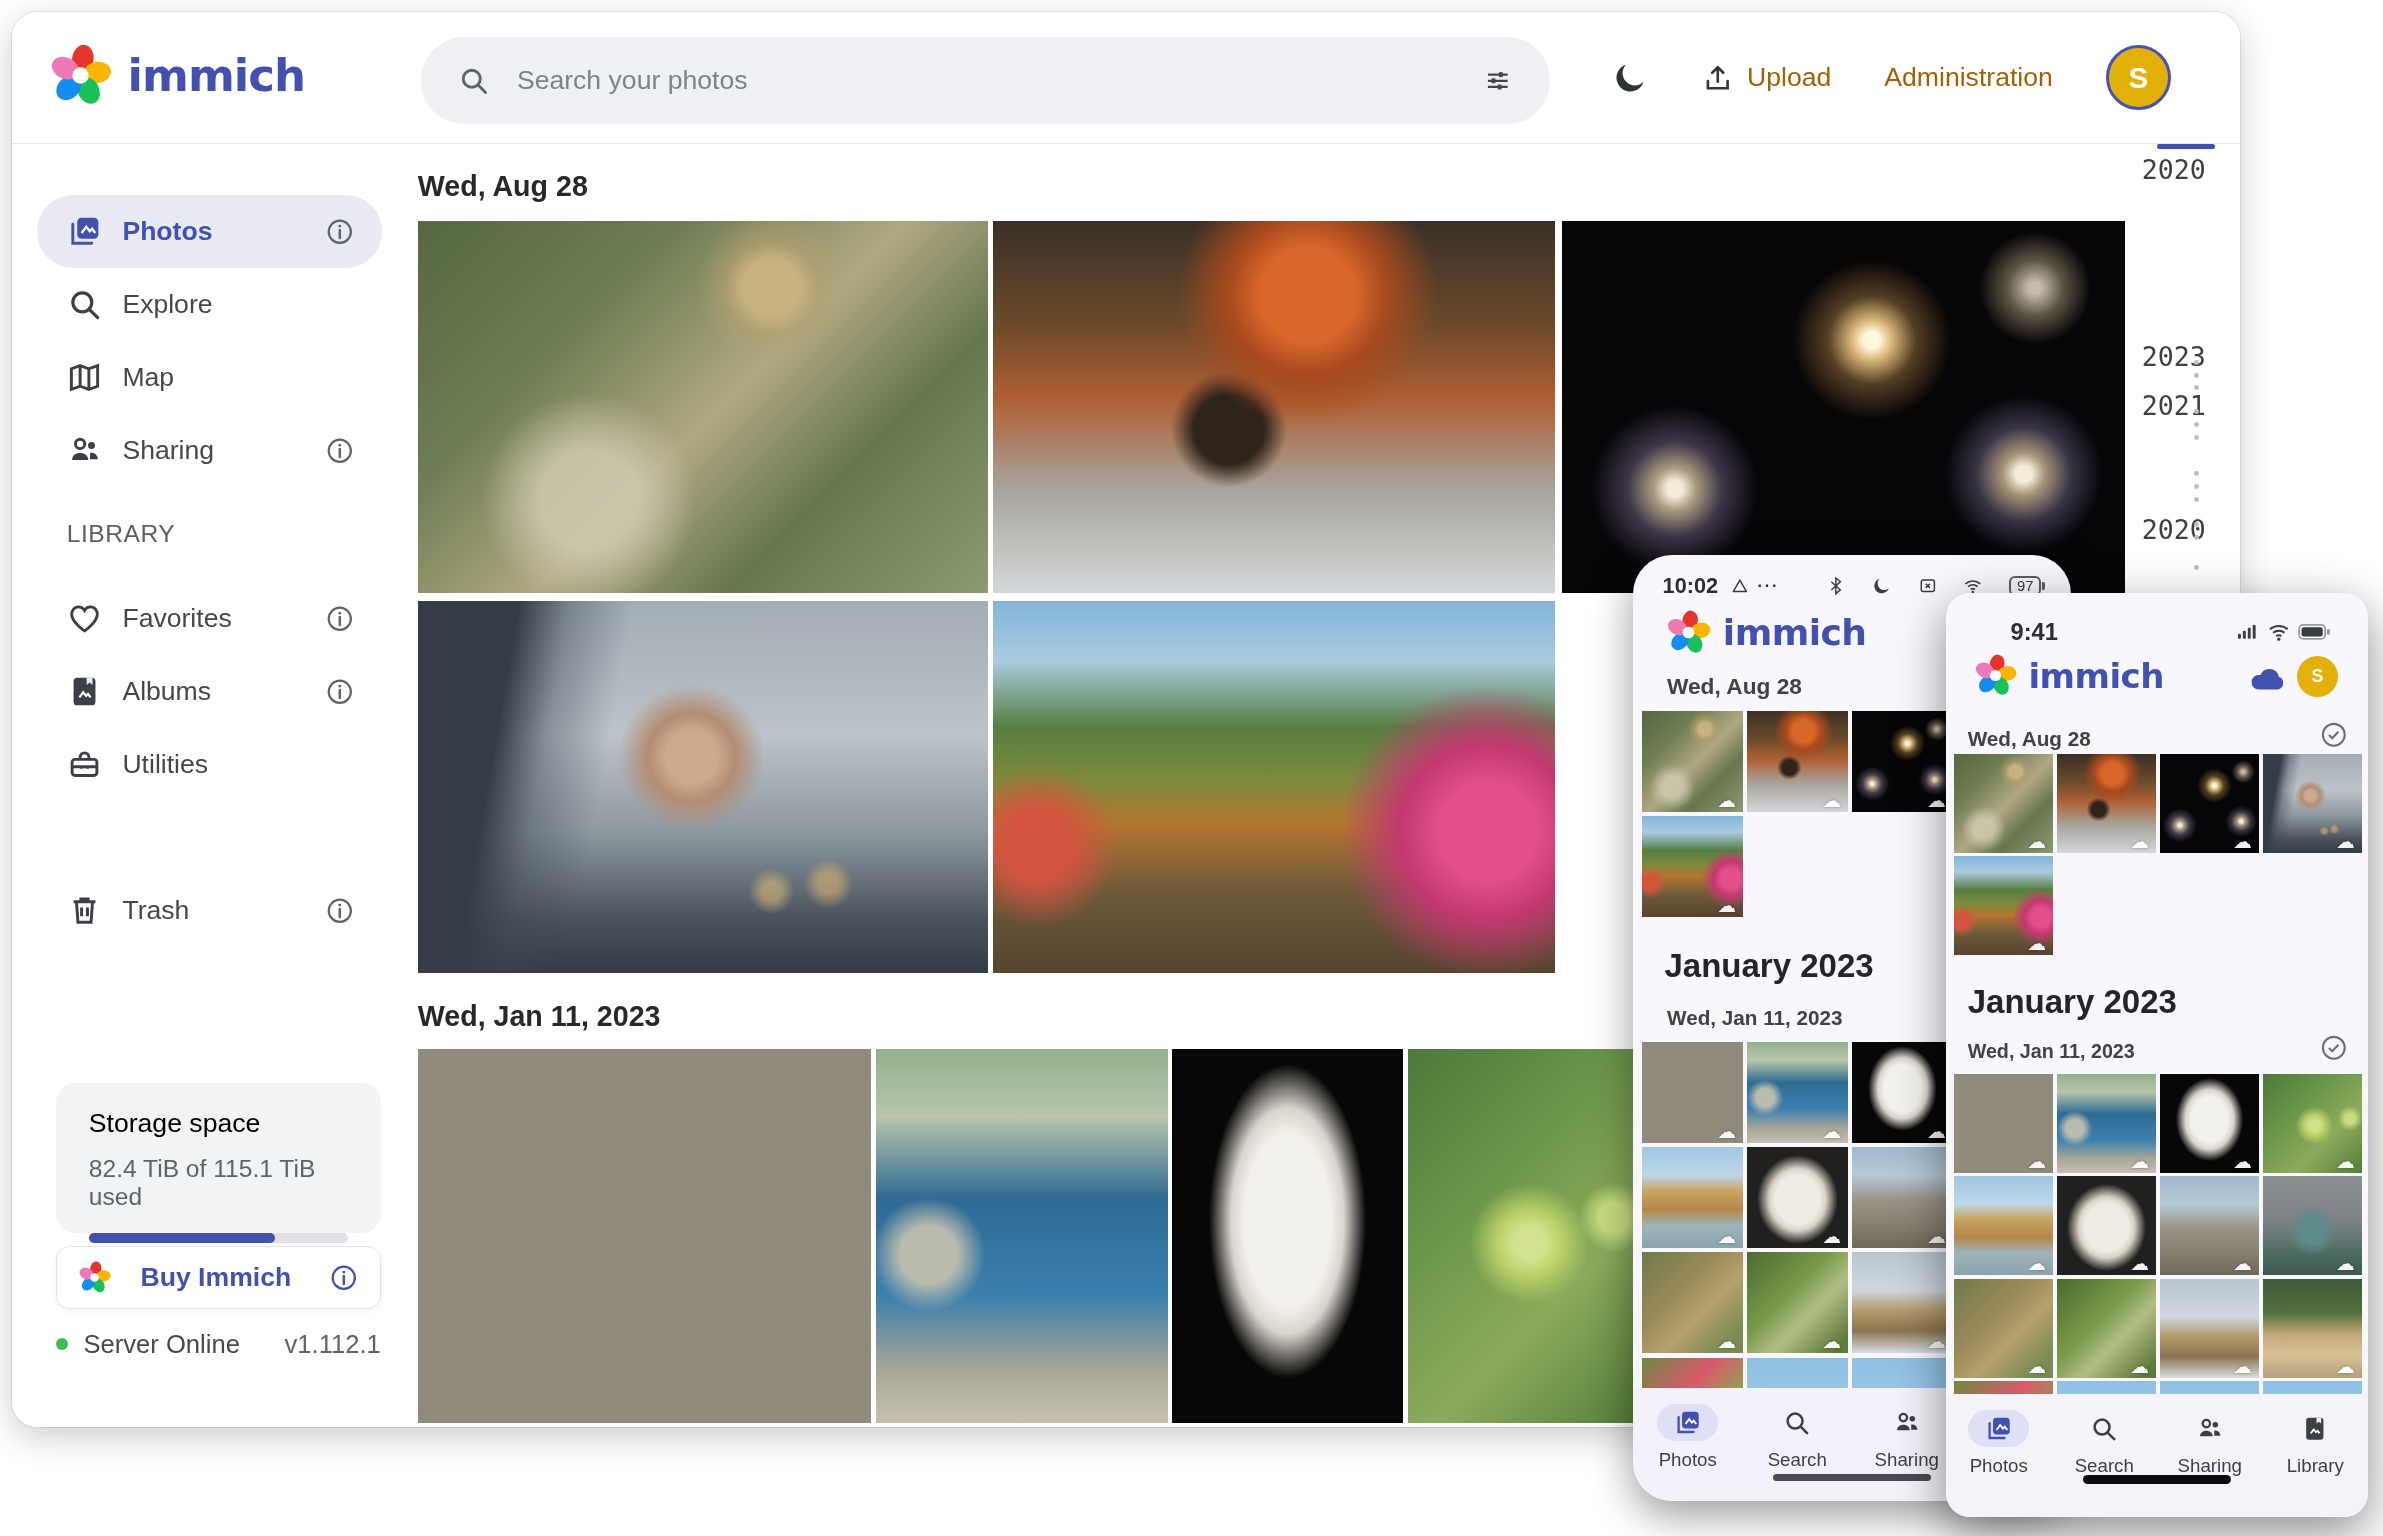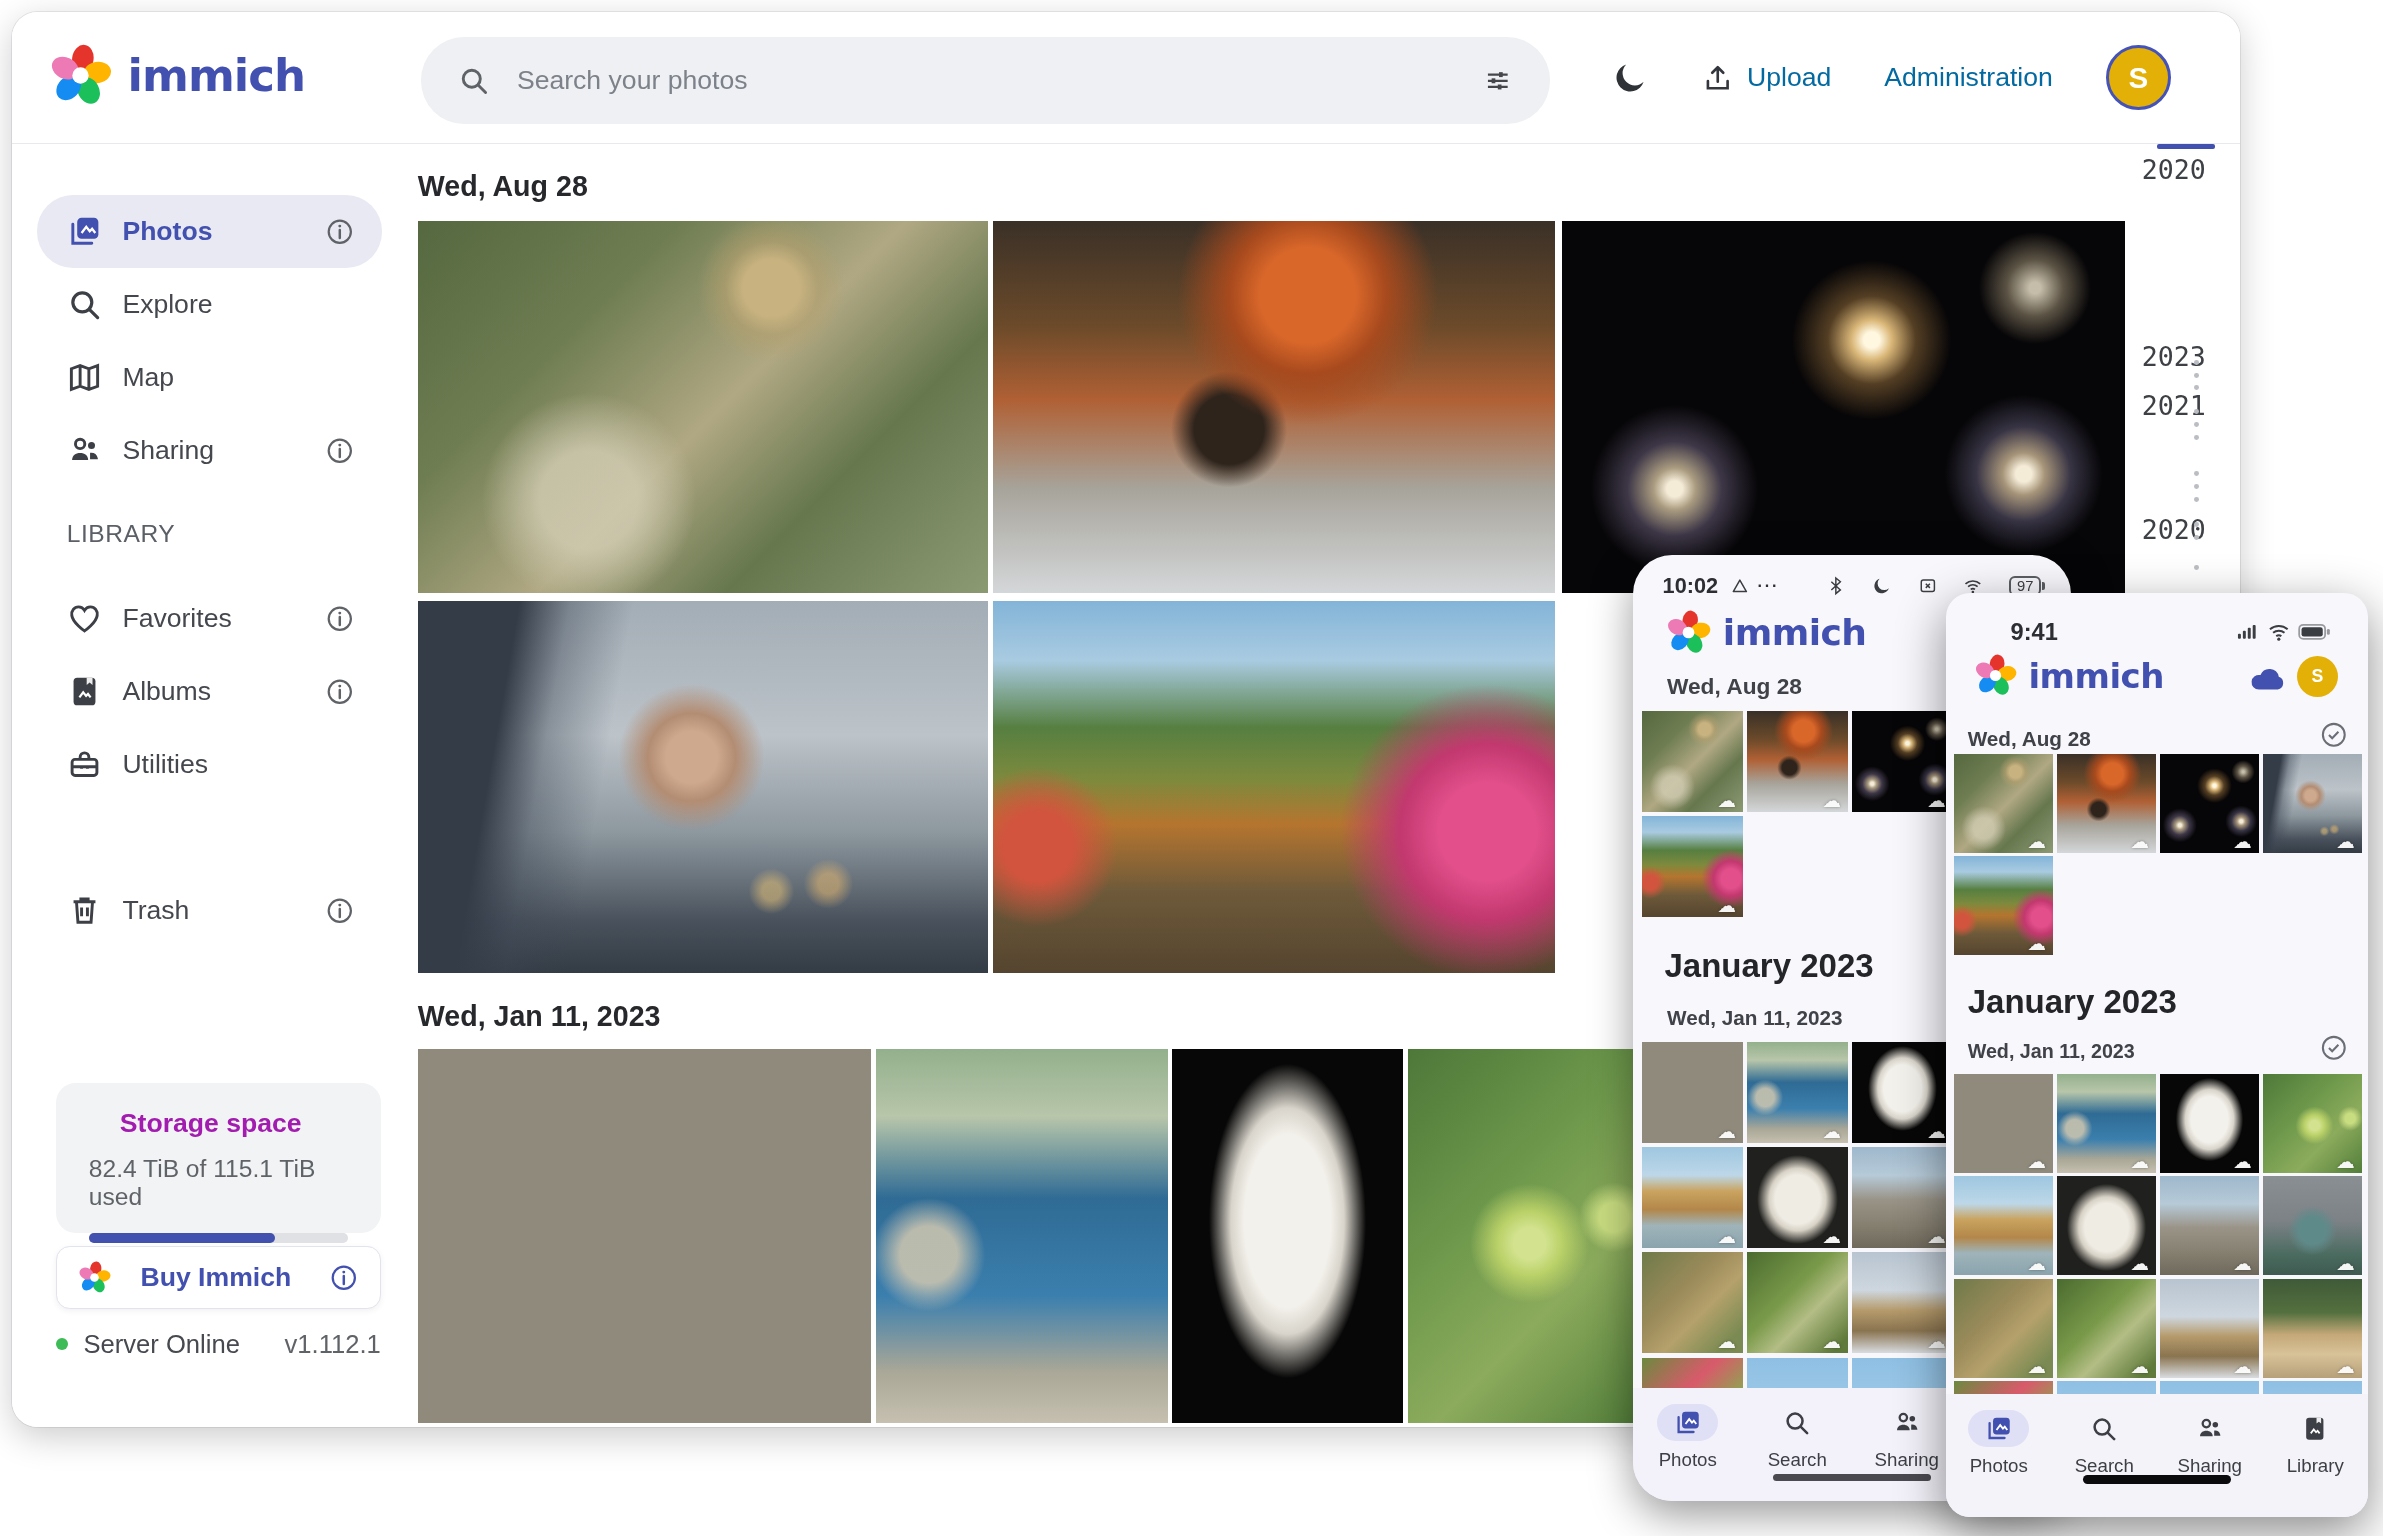--- a/index.html
+++ b/index.html
@@ -16,38 +16,38 @@
   .logo-mark{width:63px;height:63px;}
   .logo-text{font-family:"DejaVu Sans", sans-serif;font-weight:700;font-size:45px;color:#4250af;letter-spacing:-1px;}
 
   .search-bar{position:absolute;left:409px;top:25.6px;width:1129px;height:87px;background:#eef0f3;border-radius:43px;
     display:flex;align-items:center;padding:0 37px;gap:25.6px;}
   .search-bar input{flex:1;border:none;background:transparent;outline:none;font-size:26.6px;color:#3c3f45;font-family:"Liberation Sans",sans-serif;}
   .search-bar input::placeholder{color:#7d828a;}
   .icon{display:inline-block;vertical-align:middle;}
 
   .header-controls{position:absolute;right:69px;top:0;height:132px;display:flex;align-items:center;gap:53px;}
-  .hdr-label{font-size:26.6px;color:#0369a1;text-align:right;}
+  .hdr-label{font-size:26.6px;color:#a16207;text-align:right;}
   .upload-btn{display:flex;align-items:center;gap:13.8px;color:#33363c;}
   .avatar{width:65px;height:65px;border-radius:50%;background:#e3b007;border:3px solid #4553b8;
     display:flex;align-items:center;justify-content:center;color:#fff;font-weight:700;font-size:29.6px;}
 
   
   .sidebar{position:absolute;left:0;top:132px;width:384px;bottom:0;background:#fff;}
   .side-item{position:absolute;left:25.6px;width:345px;height:73px;border-radius:36px;display:flex;align-items:center;}
   .side-item .s-icon{position:absolute;left:29.6px;width:35px;height:35px;color:#3c3f45;}
   .side-item .s-label{position:absolute;left:85px;font-size:26.6px;color:#44474d;font-weight:500;}
   .side-item .s-info{position:absolute;right:27.6px;width:29.6px;height:29.6px;color:#5f6368;}
   .side-item.active{background:#e8e9f2;}
   .side-item.active .s-label{color:#4250af;font-weight:700;}
   .side-item.active .s-icon{color:#4250af;}
   .side-section{position:absolute;left:55px;font-size:24.6px;color:#5b5f66;letter-spacing:0.5px;}
 
   .storage-card{position:absolute;left:44px;top:1071px;width:325px;height:150px;background:#f2f3f5;border-radius:19.7px;padding:25.6px 33px;}
-  .storage-title{font-size:26.6px;font-weight:700;color:#a21caf;margin-left:31px;}
+  .storage-title{font-size:26.6px;font-weight:400;color:#000000;}
   .storage-usage{font-size:24.6px;color:#5f6368;margin-top:15.8px;}
   .storage-track{margin-top:21.7px;height:9.9px;border-radius:4.9px;background:#dfe1e5;position:relative;}
   .storage-fill{position:absolute;left:0;top:0;height:9.9px;border-radius:4.9px;background:#4250af;}
 
   .buy-btn{position:absolute;left:44px;top:1234px;width:325px;height:63px;background:#fff;border:1px solid #e1e3ee;border-radius:13.8px;
     box-shadow:0 2px 5.9px rgba(0,0,0,.06);display:flex;align-items:center;padding:0 21.7px;gap:29px;}
   .buy-label{font-size:26.6px;font-weight:700;color:#4250af;flex:1;}
   .server-row{position:absolute;left:44px;top:1318px;width:325px;display:flex;align-items:center;gap:15.8px;}
   .dot{width:11.8px;height:11.8px;border-radius:50%;}
   .server-label{font-size:25.6px;color:#46494f;flex:1;}

